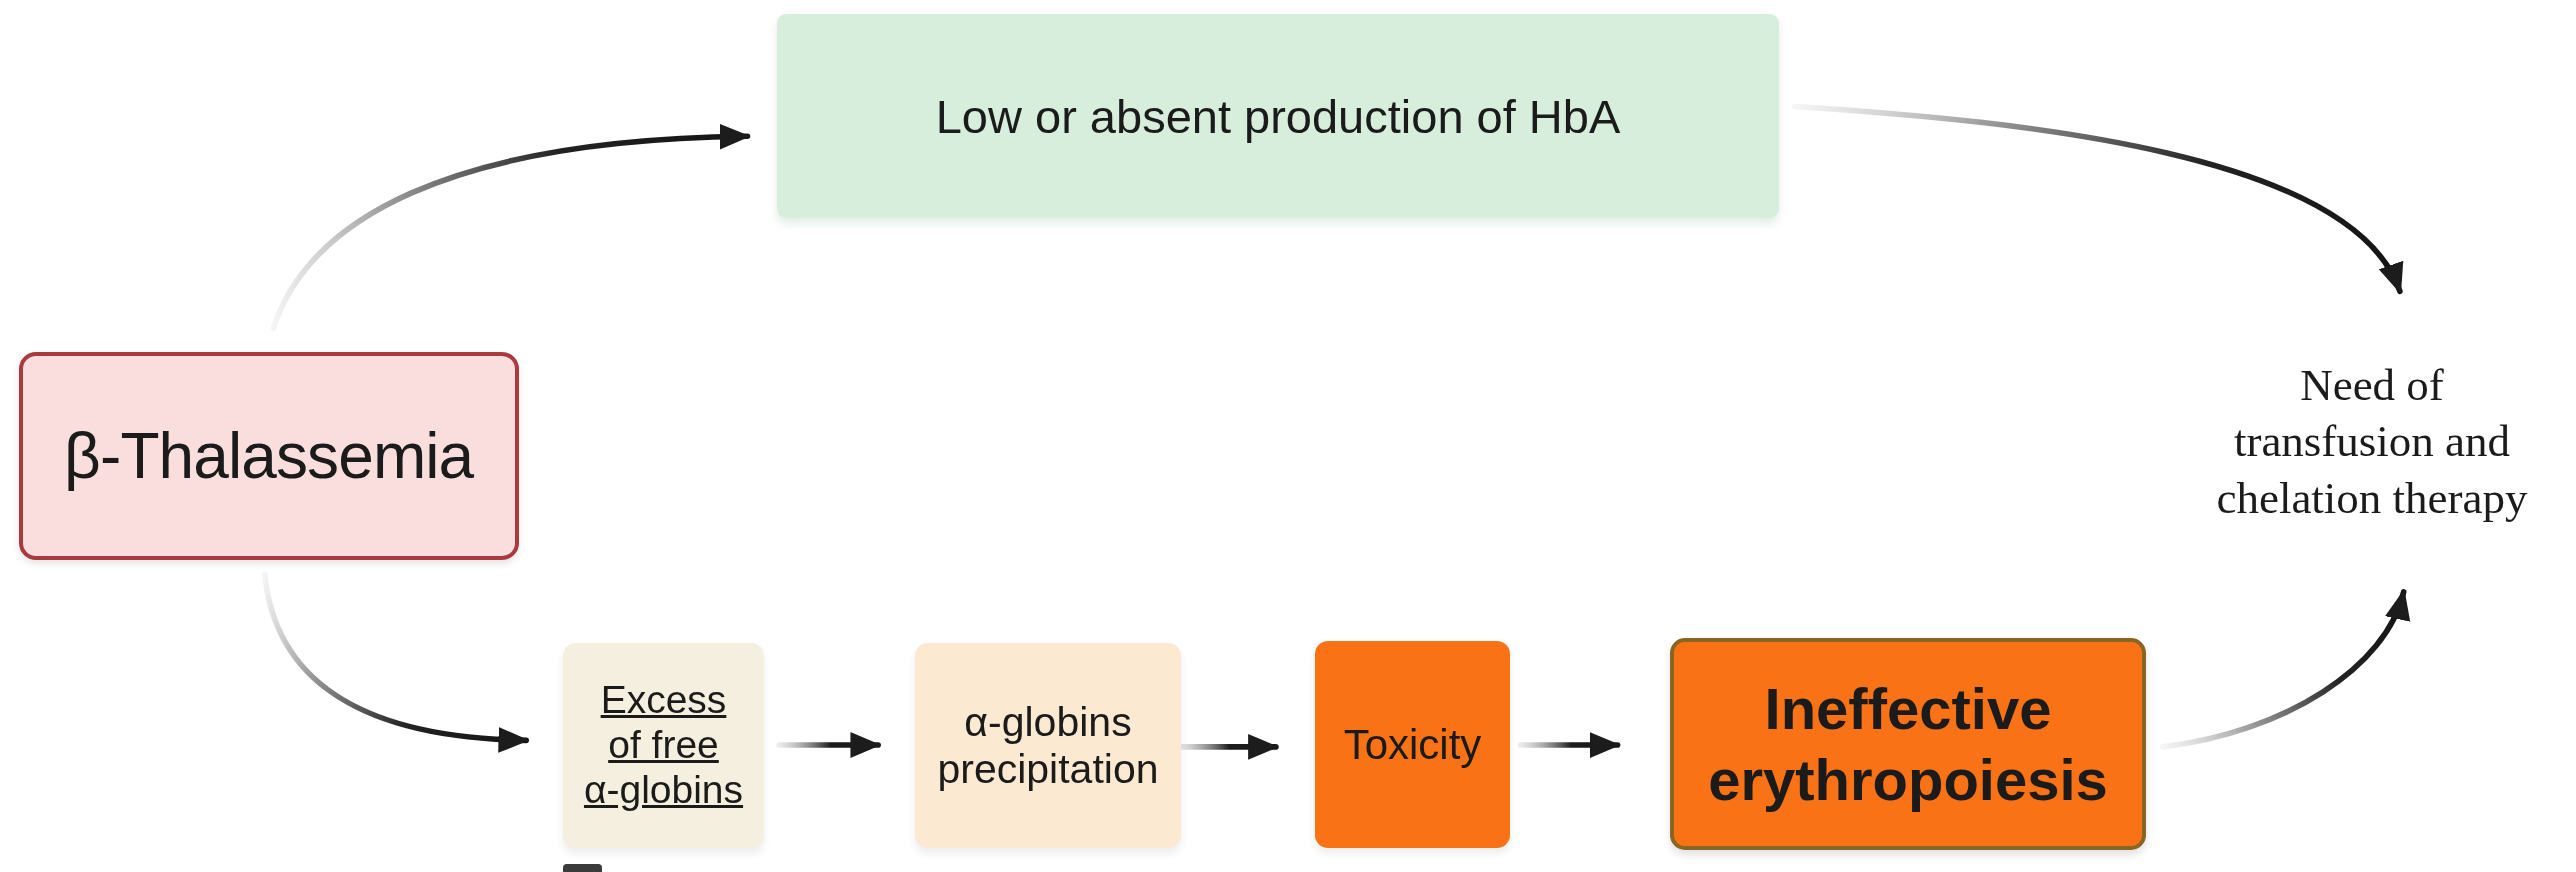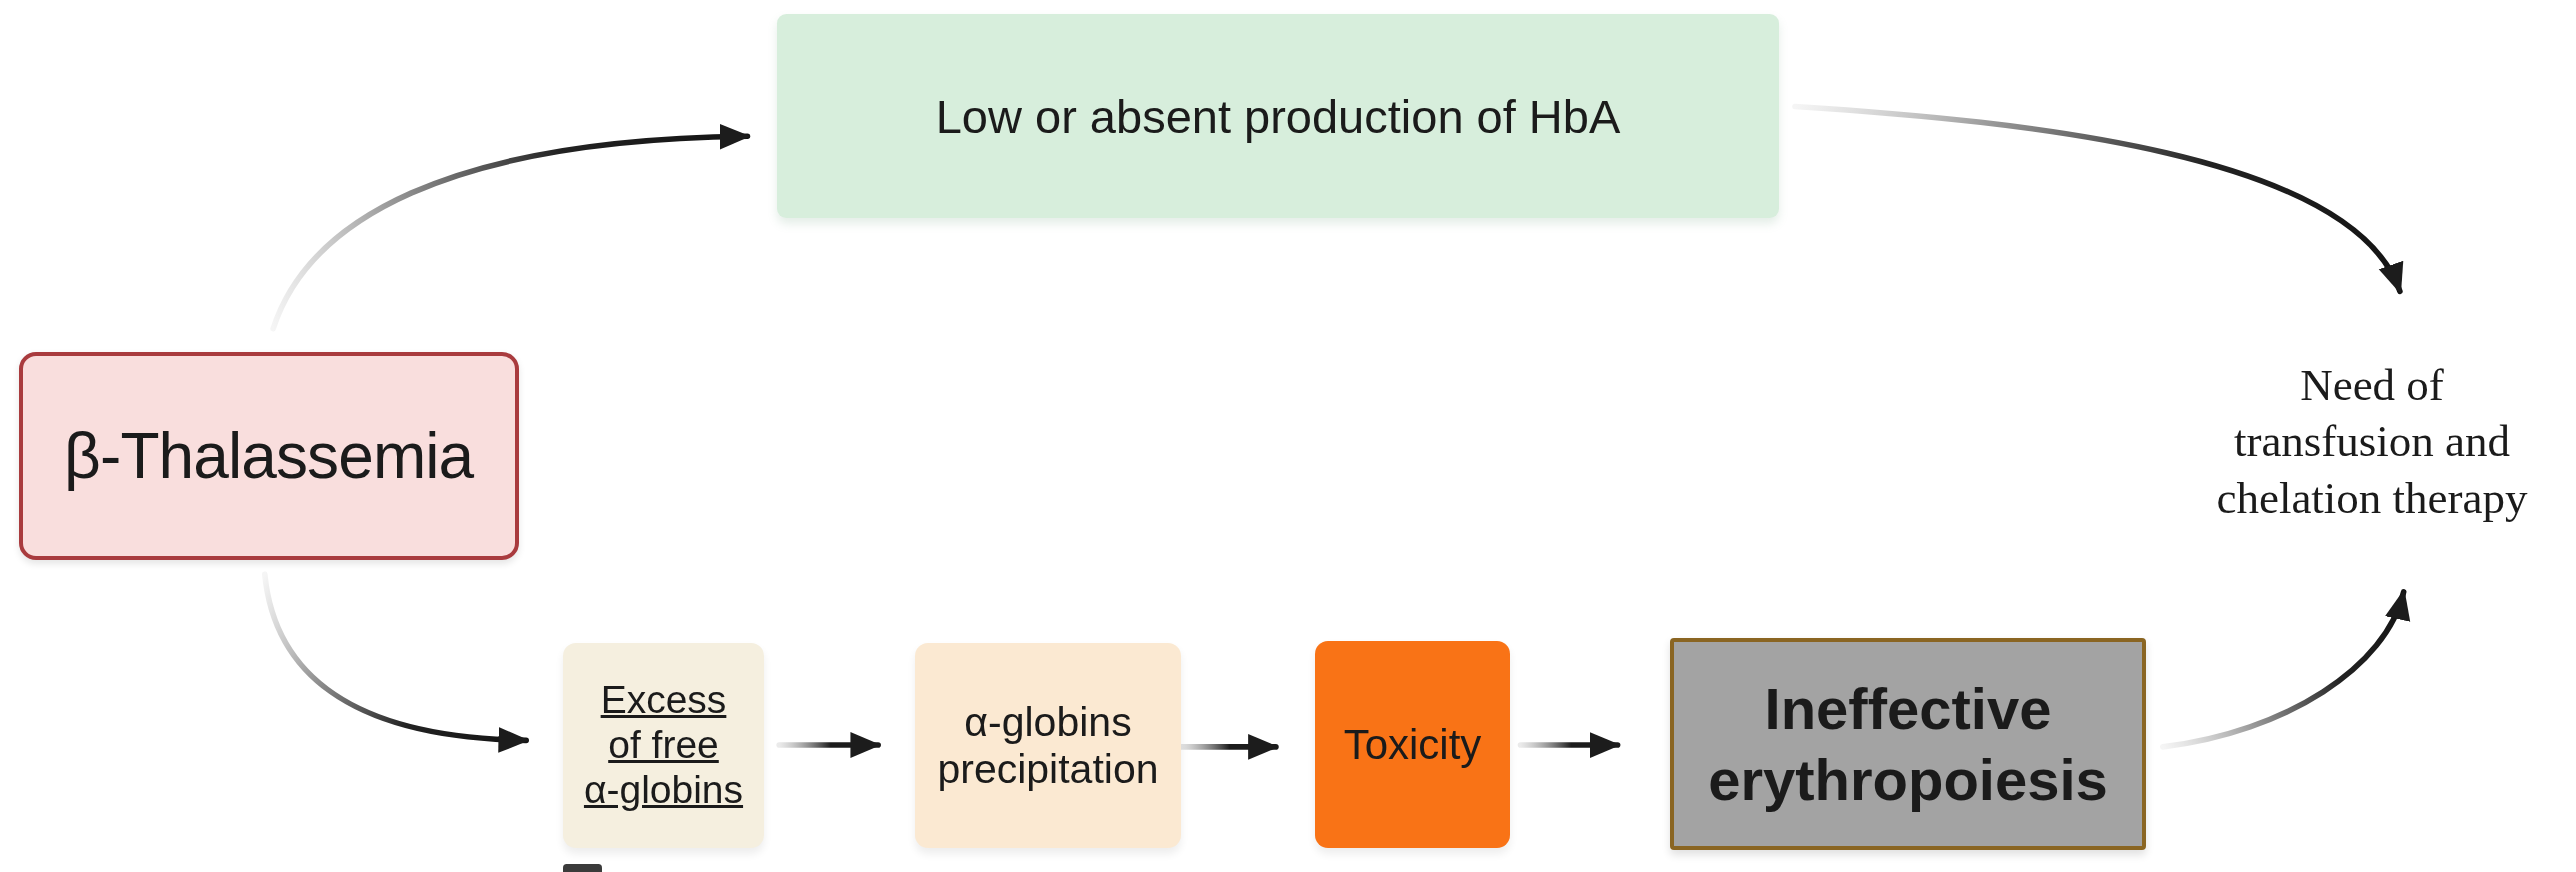--- a/index.html
+++ b/index.html
@@ -21,21 +21,21 @@
   .node-excess{left:563px;top:643px;width:201px;height:205px;
         background:#f5efdf;border-radius:13px;font-size:39px;line-height:1.15;
         box-shadow:0 5.6px 8.4px rgba(0,0,0,0.07);text-decoration:underline;}
   .node-precip{left:915px;top:643px;width:266px;height:205px;
         background:#fbe9d2;border-radius:13px;font-size:41px;line-height:1.13;
         box-shadow:0 5.6px 8.4px rgba(0,0,0,0.07);}
   .node-tox{left:1315px;top:641px;width:195px;height:207px;
         background:#f97316;border-radius:13px;font-size:42px;
         box-shadow:0 5.6px 8.4px rgba(0,0,0,0.07);}
   .node-ineff{left:1670px;top:638px;width:476px;height:212px;
-        background:#a3a3a3;border:4.7px solid #8a6522;border-radius:4px;
+        background:#f97316;border:4.7px solid #8a6522;border-radius:15px;
         font-size:58px;font-weight:bold;line-height:1.23;
         box-shadow:0 4.7px 8.4px rgba(0,0,0,0.12);}
   .need-text{left:2176px;top:353px;width:392px;height:177px;
         font-size:45px;line-height:1.25;background:transparent;font-family:Liberation Serif, serif;}
 
   .cropped-bar{position:absolute;left:563px;top:864px;width:39px;height:8.4px;
         background:#3b3b3b;border-radius:3.7px 3.7px 0 0;}
 </style>
 </head>
 <body>

